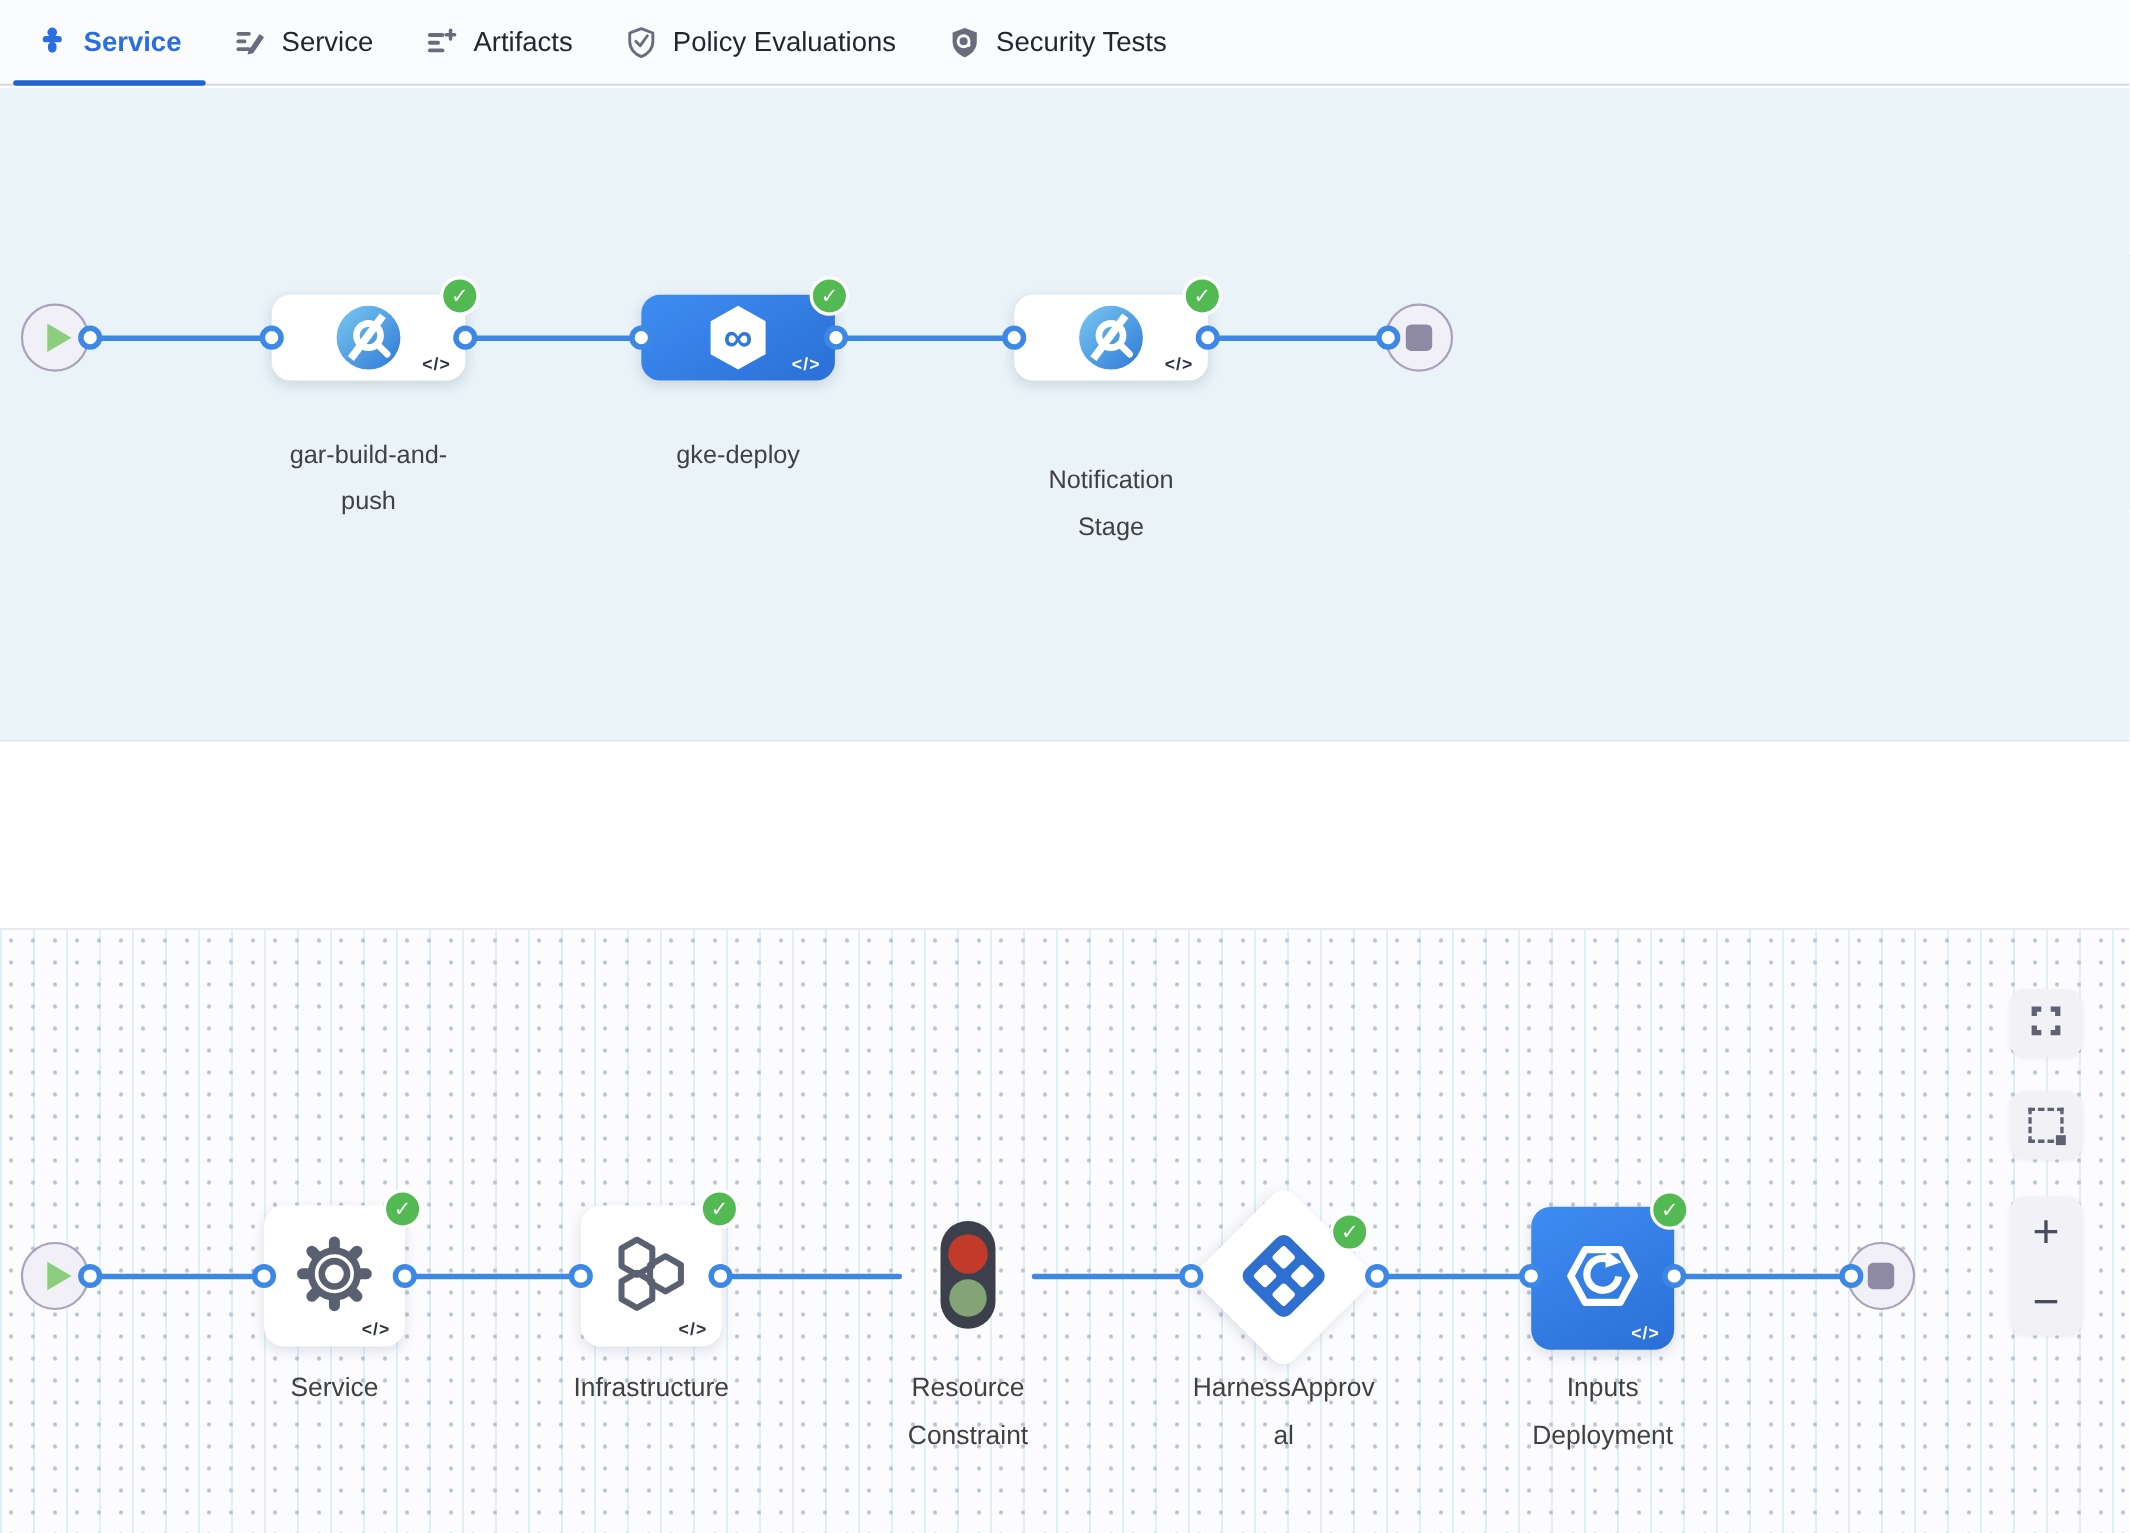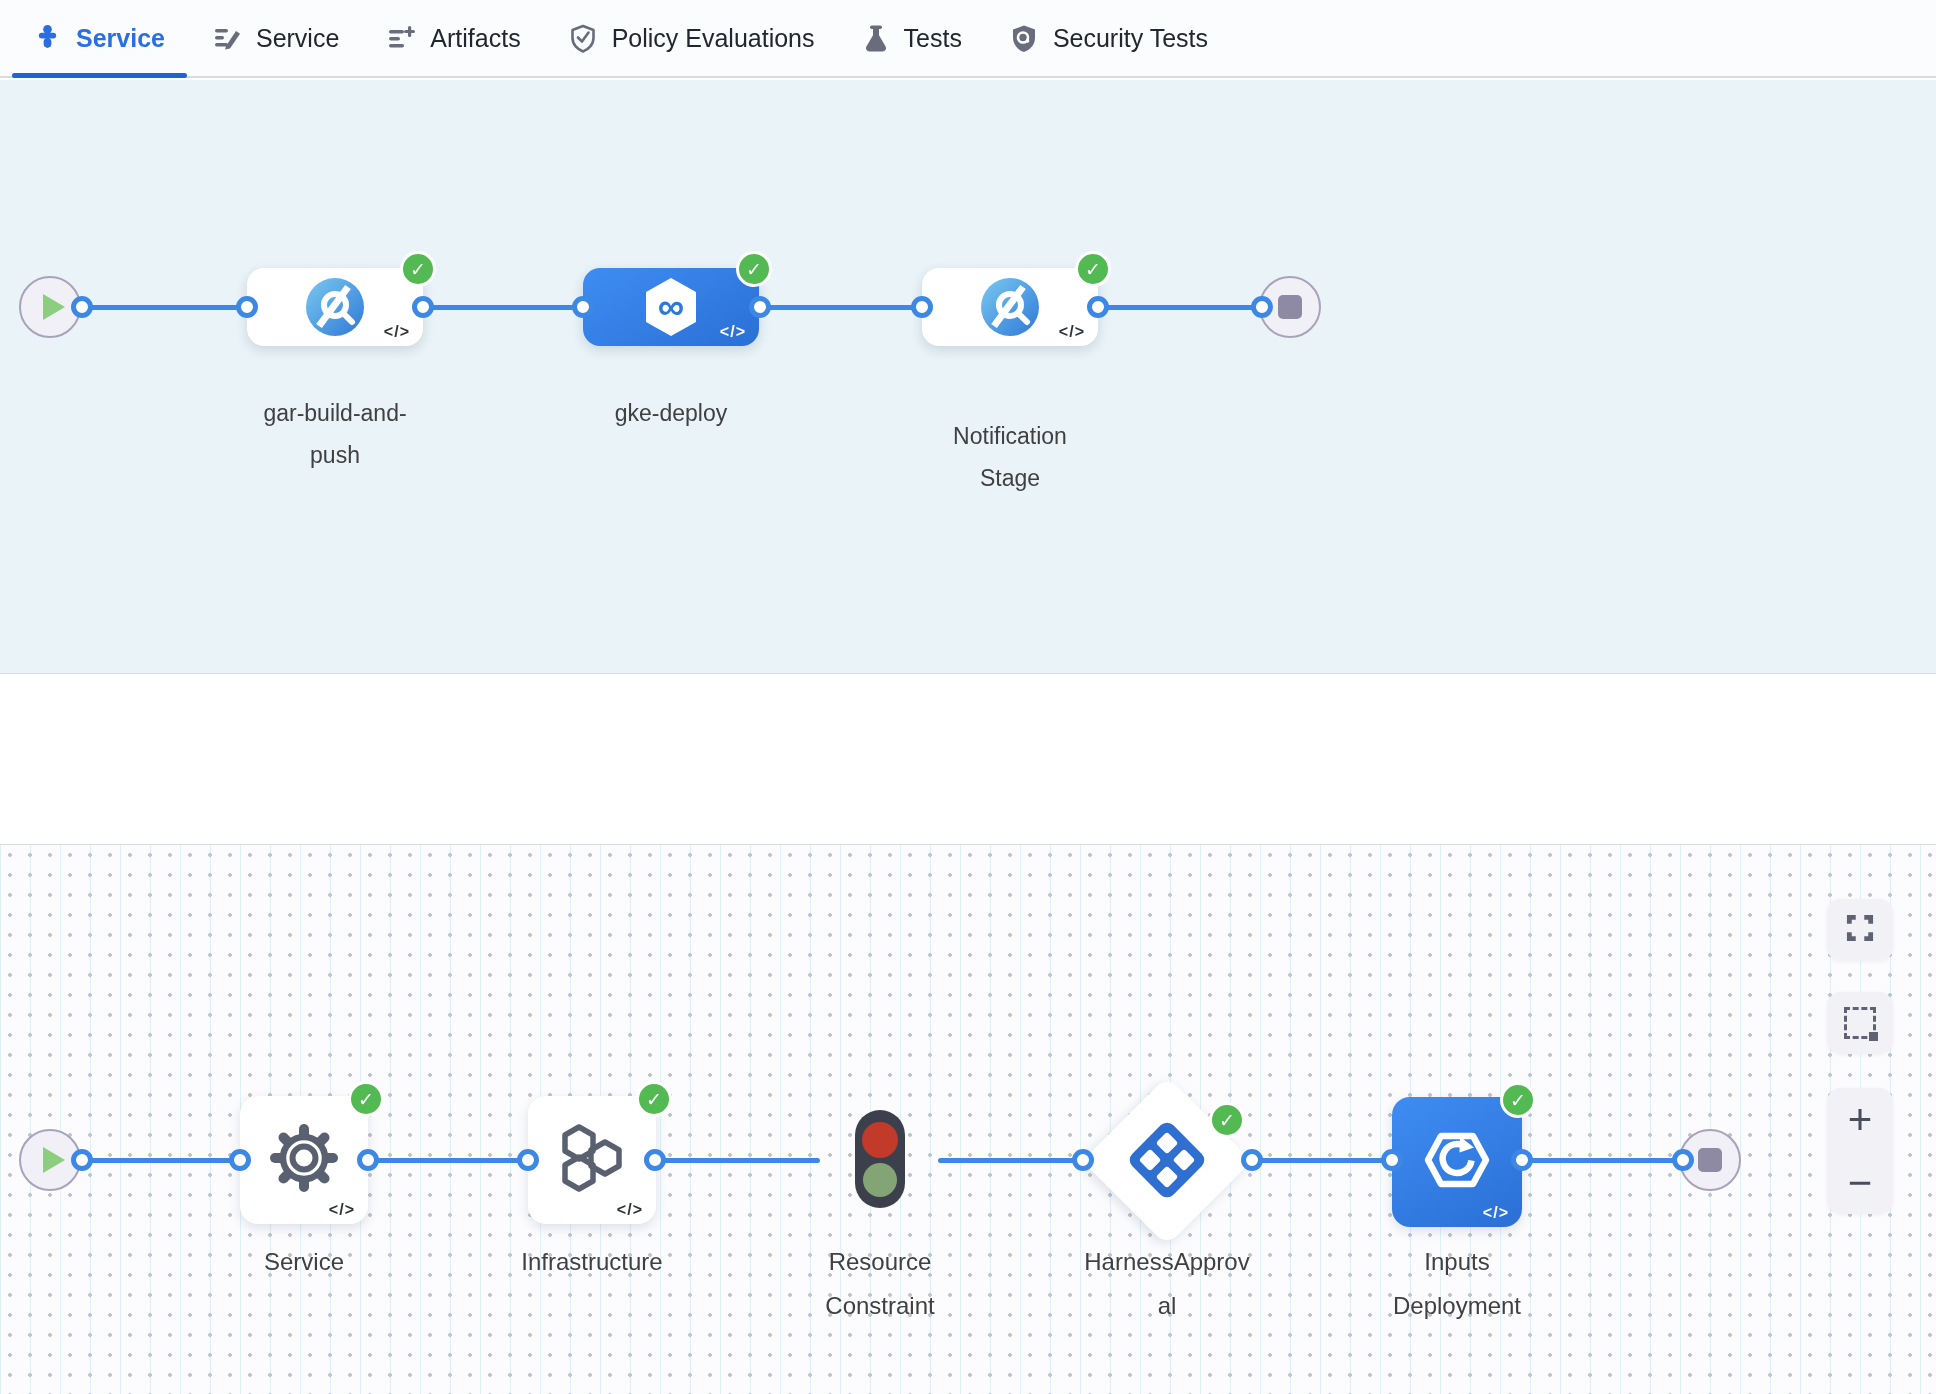--- a/index.html
+++ b/index.html
@@ -179,31 +179,20 @@
     <span>Artifacts</span>
   </div>
   <div class="tab">
     <span class="tabicon">
       <svg width="28" height="29" viewBox="0 0 28 29">
         <path d="M14 2 L24.5 6 V14 C24.5 20.5 19.5 25.5 14 27.5 C8.5 25.5 3.5 20.5 3.5 14 V6 Z" fill="none" stroke="#686c7c" stroke-width="2.6" stroke-linejoin="round"></path>
         <polyline points="9,13.5 13,17.5 19.5,8.5" fill="none" stroke="#686c7c" stroke-width="2.6" stroke-linecap="round" stroke-linejoin="round"></polyline>
       </svg>
     </span>
     <span>Policy Evaluations</span>
-  </div>
-  <div class="tab">
-    <span class="tabicon">
-      <svg width="26" height="28" viewBox="0 0 26 28">
-          <g fill="#686c7c">
-        <rect x="7" y="1.5" width="12" height="3.4" rx="1.7"></rect>
-        <path d="M10 5 h6 v6.2 L22.6 22.4 a3.4 3.4 0 0 1 -3 5.1 H6.4 a3.4 3.4 0 0 1 -3 -5.1 L10 11.2 Z"></path>
-      </g>
-        </svg>
-    </span>
-    <span>Tests</span>
   </div>
   <div class="tab">
     <span class="tabicon">
       <svg width="28" height="29" viewBox="0 0 28 29">
         <path d="M14 1.5 L25 5.5 V14 C25 20.8 19.8 26 14 28 C8.2 26 3 20.8 3 14 V5.5 Z" fill="#686c7c"></path>
         <circle cx="13" cy="13.5" r="5" fill="none" stroke="#fff" stroke-width="2.6"></circle>
         <circle cx="17.5" cy="17" r="1.8" fill="#fff"></circle>
       </svg>
     </span>
     <span>Security Tests</span>

